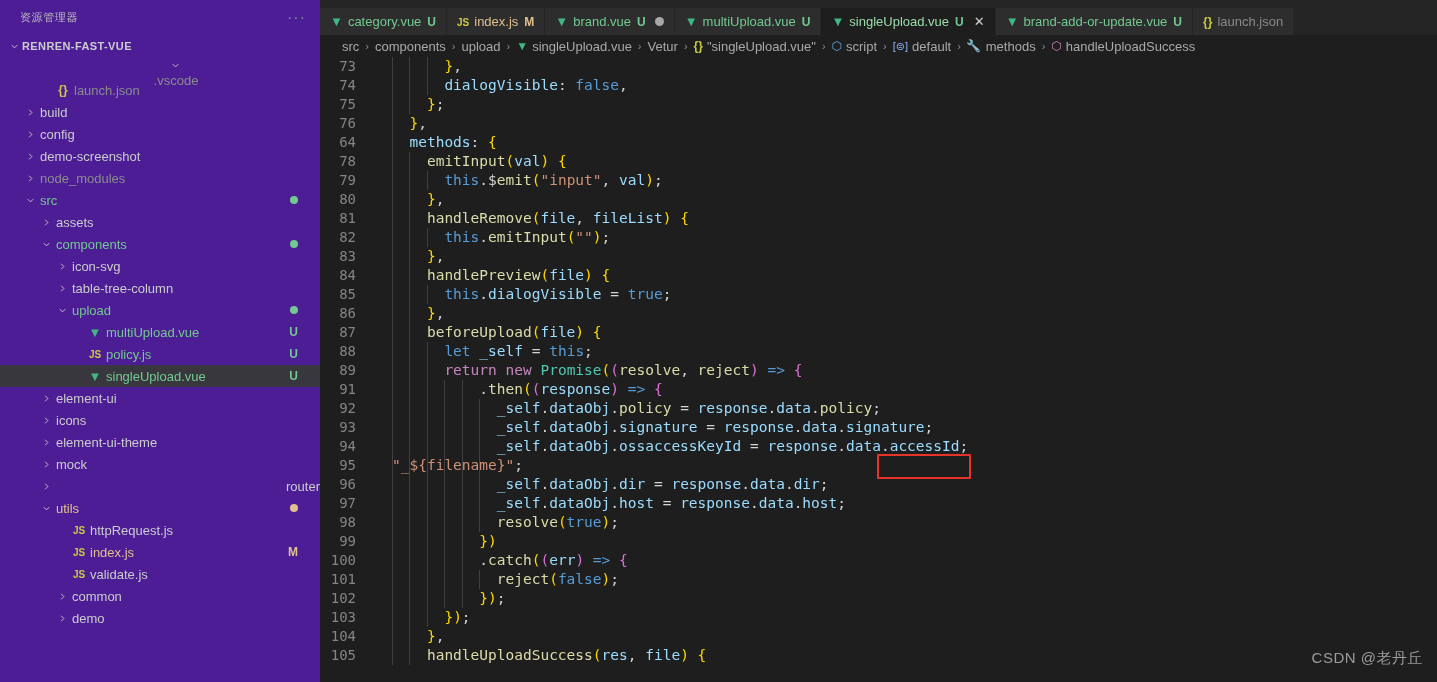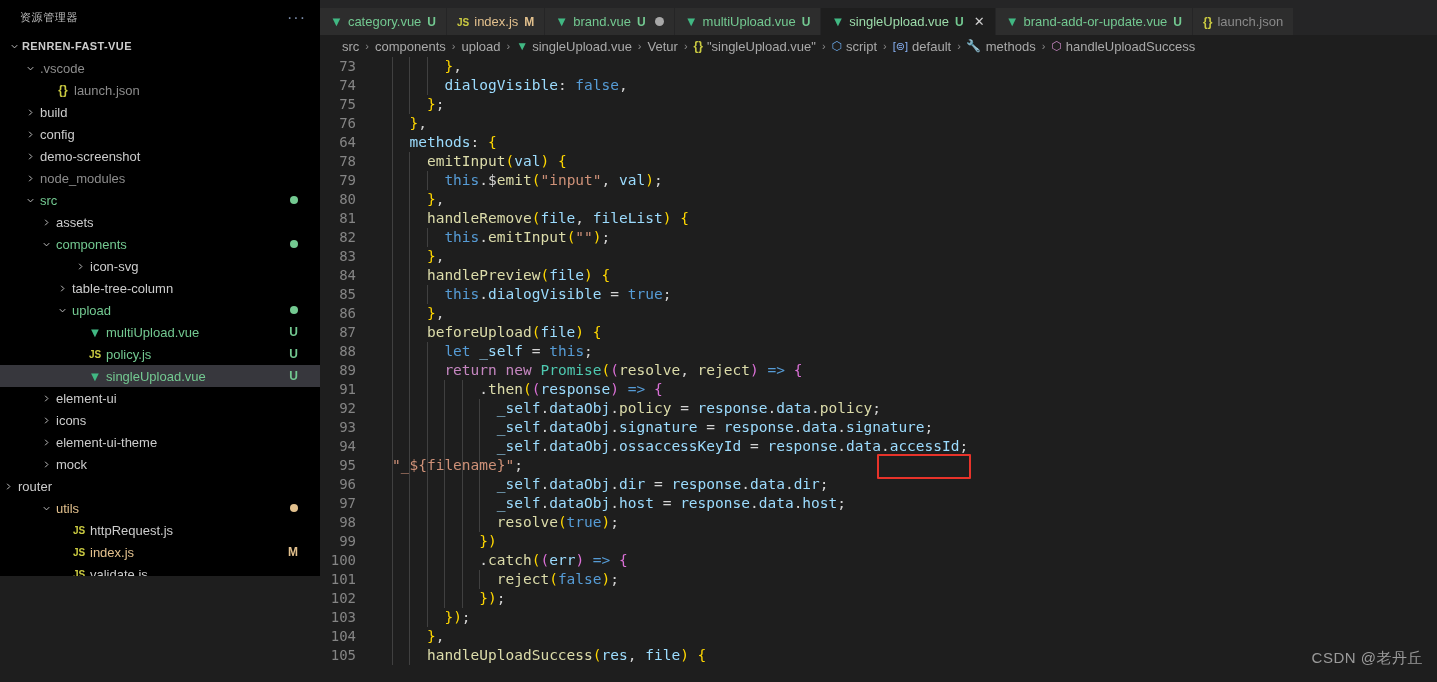--- a/index.html
+++ b/index.html
@@ -5,21 +5,21 @@
   html,body{margin:0;padding:0;background:#1e1e1e;}
   body{
     width:1437px;height:682px;overflow:hidden;
     font-family:"Liberation Sans","DejaVu Sans",sans-serif;
     font-size:13px;color:#cccccc;
     -webkit-font-smoothing:antialiased;
   }
   .app{position:relative;width:1437px;height:682px;display:flex;background:#1e1e1e;}
 
   
-  .sidebar{width:320px;height:576px;background:#000000;flex:0 0 320px;position:relative;overflow:hidden;}
+  .sidebar{width:320px;height:682px;background:#4c1d95;flex:0 0 320px;position:relative;overflow:hidden;}
   .sb-header{height:35px;display:flex;align-items:center;justify-content:space-between;padding:0 8px 0 20px;}
   .sb-title{font-size:11px;letter-spacing:.6px;color:#bbbbbb;font-weight:400;}
   .sb-more{color:#7a8ba8;font-size:16px;line-height:8px;letter-spacing:1px;cursor:pointer;padding:4px 6px;}
   .sb-root{height:22px;display:flex;align-items:center;padding-left:6px;font-size:11px;font-weight:bold;color:#cccccc;letter-spacing:.4px;}
   .tree{position:relative;}
   .row{height:22px;display:flex;align-items:center;position:relative;cursor:pointer;white-space:nowrap;}
   .row.selected{background:#37373d;}
   .row.selected::before{content:"";position:absolute;left:0;top:0;bottom:0;width:0;}
   .chev{width:16px;flex:0 0 16px;display:flex;align-items:center;justify-content:center;color:#c5c5c5;font-size:10px;}
   .chev svg{display:block;}
@@ -96,21 +96,21 @@
     </div>
     <div class="sb-root">
       <span class="chev">
         <svg width="11" height="11" viewBox="0 0 16 16">
             <path d="M4 6l4 4 4-4" stroke="#c5c5c5" stroke-width="1.4" fill="none"></path>
           </svg>
       </span>
       <span>RENREN-FAST-VUE</span>
     </div>
     <div class="tree" id="tree">
-        <div class="row" style="padding-left: 22px;">
+        <div class="row" style="padding-left: 30px; flex-direction: column;">
           <span class="chev">
             <svg width="11" height="11" viewBox="0 0 16 16">
               <path d="M4 6l4 4 4-4" stroke="#c5c5c5" stroke-width="1.4" fill="none"></path>
             </svg>
           </span>
           <span class="lbl c-dim">.vscode</span>
         </div>
         <div class="row" style="padding-left: 38px;">
           <span class="chev"></span>
           <span class="ficon">
@@ -169,21 +169,21 @@
         </div>
         <div class="row" style="padding-left: 38px;">
           <span class="chev">
             <svg width="11" height="11" viewBox="0 0 16 16">
               <path d="M4 6l4 4 4-4" stroke="#c5c5c5" stroke-width="1.4" fill="none"></path>
             </svg>
           </span>
           <span class="lbl c-untr">components</span>
           <span class="dot" style="background:#73c991"></span>
         </div>
-        <div class="row" style="padding-left: 54px; margin-left: 18px;">
+        <div class="row" style="padding-left: 54px;">
           <span class="chev">
             <svg width="11" height="11" viewBox="0 0 16 16">
               <path d="M6 4l4 4-4 4" stroke="#c5c5c5" stroke-width="1.4" fill="none"></path>
             </svg>
           </span>
           <span class="lbl c-default">icon-svg</span>
         </div>
         <div class="row" style="padding-left: 54px;">
           <span class="chev">
             <svg width="11" height="11" viewBox="0 0 16 16">
@@ -250,21 +250,21 @@
           <span class="lbl c-default">element-ui-theme</span>
         </div>
         <div class="row" style="padding-left: 38px;">
           <span class="chev">
             <svg width="11" height="11" viewBox="0 0 16 16">
               <path d="M6 4l4 4-4 4" stroke="#c5c5c5" stroke-width="1.4" fill="none"></path>
             </svg>
           </span>
           <span class="lbl c-default">mock</span>
         </div>
-        <div class="row" style="">
+        <div class="row" style="padding-left: 38px; justify-content: space-between;">
           <span class="chev">
             <svg width="11" height="11" viewBox="0 0 16 16">
               <path d="M6 4l4 4-4 4" stroke="#c5c5c5" stroke-width="1.4" fill="none"></path>
             </svg>
           </span>
           <span class="lbl c-default">router</span>
         </div>
         <div class="row" style="padding-left: 38px;">
           <span class="chev">
             <svg width="11" height="11" viewBox="0 0 16 16">

